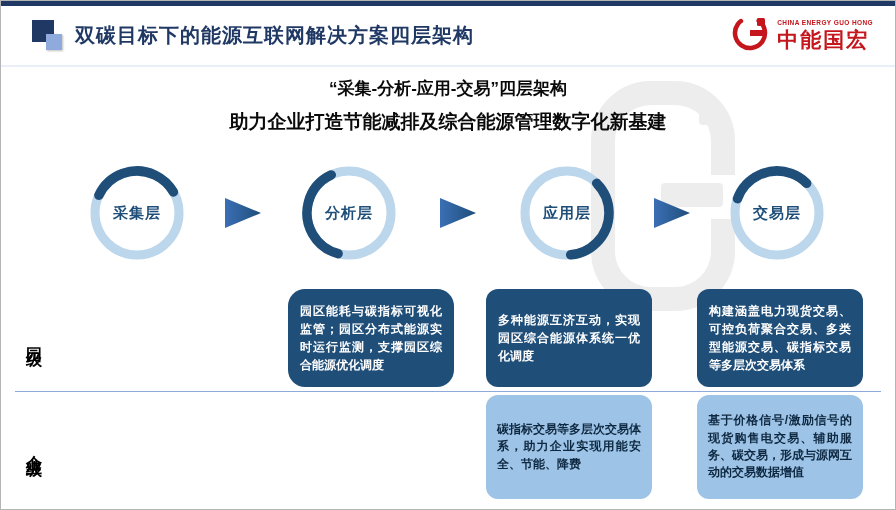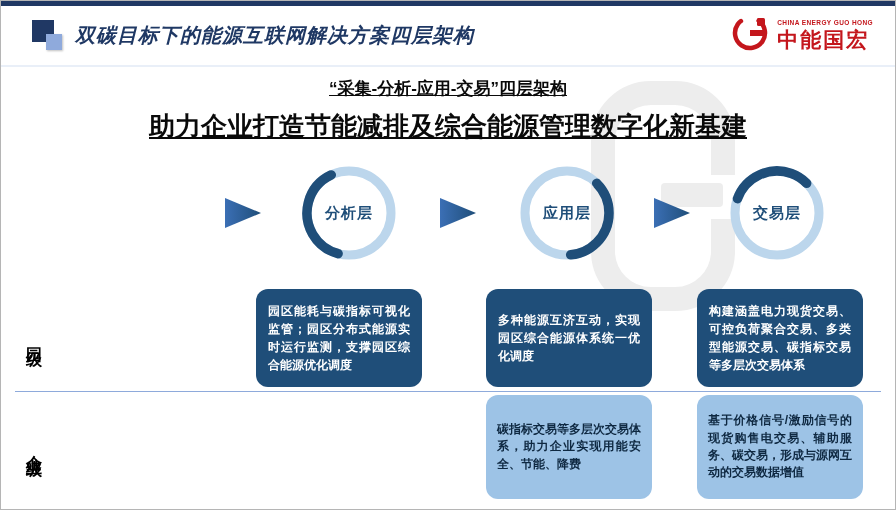--- a/index.html
+++ b/index.html
@@ -11,29 +11,29 @@
   
   .top-strip{position:absolute;top:0;left:0;right:0;height:5px;background:#203864;}
   
   .watermark{position:absolute;top:78px;left:586px;width:152px;height:236px;pointer-events:none;}
   
   .header{position:absolute;top:5px;left:0;right:0;height:58px;display:flex;align-items:center;}
   .header-rule{position:absolute;top:64px;left:0;right:0;border-top:2px solid #e9eff8;}
   .icon-squares{position:relative;width:32px;height:32px;margin-left:30px;flex:0 0 auto;}
   .sq-dark{position:absolute;top:1px;left:1px;width:22px;height:22px;background:#203864;}
   .sq-light{position:absolute;bottom:1px;right:1px;width:16px;height:16px;background:#8faadc;box-shadow:1px 1px 2px rgba(0,0,0,.25);}
-  .title{margin:0 0 0 12px;font-size:20px;font-weight:bold;color:#1f3864;letter-spacing:1px;font-style:italic;}
+  .title{margin:0 0 0 12px;font-size:20px;font-weight:bold;color:#1f3864;letter-spacing:1px;}
   .logo{margin-left:auto;margin-right:22px;display:flex;align-items:center;gap:7px;}
   .logo-text{display:flex;flex-direction:column;line-height:1;}
   .logo-en{font-size:6.5px;font-weight:bold;color:#c4161c;letter-spacing:.4px;}
   .logo-zh{font-size:21px;font-weight:bold;color:#c4161c;letter-spacing:2px;margin-top:2px;}
   
-  .intro{position:absolute;top:76px;left:0;right:0;text-align:center;color:#0a0a0a;text-decoration:underline;}
+  .intro{position:absolute;top:76px;left:0;right:0;text-align:center;color:#0a0a0a;}
   .intro-line1{font-size:17px;font-weight:bold;}
-  .intro-line2{font-size:26px;font-weight:bold;margin-top:9px;}
+  .intro-line2{font-size:19px;font-weight:bold;margin-top:9px;}
   
   .diagram{position:absolute;top:150px;left:0;right:0;height:130px;}
   .ring{position:absolute;top:12px;width:100px;height:100px;}
   .ring svg{position:absolute;inset:0;}
   .ring-bg{fill:none;stroke:#bcd6ec;stroke-width:9;}
   .ring-arc{fill:none;stroke:#1f4e79;stroke-width:9.5;stroke-linecap:round;}
   .ring-label{position:absolute;inset:0;display:flex;align-items:center;justify-content:center;
     font-size:15px;font-weight:bold;color:#1f4e79;letter-spacing:1px;}
   .arrow{position:absolute;top:44px;width:44px;height:36px;}
   
@@ -41,21 +41,21 @@
   .row1{top:288px;height:98px;}
   .row2{top:394px;height:104px;}
   .row-label{position:absolute;left:22px;top:50%;transform:translateY(-50%);
     writing-mode:vertical-rl;text-orientation:upright;
     font-size:16px;font-weight:bold;color:#000;letter-spacing:3px;}
   .box{position:absolute;top:0;width:166px;border-radius:12px;box-sizing:border-box;
     display:flex;align-items:center;font-weight:bold;}
   .row1 .box{height:98px;background:#1f4e79;color:#ffffff;padding:9px 12px;font-size:12px;line-height:1.5;}
   .row2 .box{height:104px;background:#9dc3e6;color:#0e2841;padding:8px 11px;font-size:12px;line-height:1.45;}
   .box-text{width:100%;text-align:justify;}
-  .c1{left:62px;} .c2{left:255px;} .c3{left:485px;} .c4{left:696px;}
+  .c1{left:62px;} .c2{left:287px;border-radius:17px;} .c3{left:485px;} .c4{left:696px;}
   .divider{position:absolute;top:390px;left:14px;right:14px;border-top:1px solid #8eaadb;}
 </style>
 </head>
 <body>
 
 <div class="slide">
   <div class="top-strip"></div>
 
   <div class="watermark">
     <svg viewBox="0 0 152 236" width="152" height="236">
@@ -88,20 +88,27 @@
   </header>
   <div class="header-rule"></div>
 
   <div class="intro">
     <div class="intro-line1">“采集-分析-应用-交易”四层架构</div>
     <div class="intro-line2">助力企业打造节能减排及综合能源管理数字化新基建</div>
   </div>
 
   <div class="diagram">
 
+    <div class="ring" style="left:86px">
+      <svg viewBox="0 0 100 100">
+        <circle class="ring-bg" cx="50" cy="50" r="42"></circle>
+        <circle class="ring-arc" cx="50" cy="50" r="42" pathLength="360" stroke-dasharray="125 235" transform="rotate(205 50 50)"></circle>
+      </svg>
+      <span class="ring-label">采集层</span>
+    </div>
 
     <div class="arrow" style="left:220px">
       <svg viewBox="0 0 44 36" width="44" height="36">
         <defs>
             <linearGradient id="ag1" x1="0" y1="0" x2="1" y2="0">
           <stop offset="0" stop-color="#3b6fb5"></stop>
               <stop offset="1" stop-color="#1f4e79"></stop>
             </linearGradient>
           </defs>
         <polygon points="4,3 40,18 4,33" fill="url(#ag1)"></polygon>

